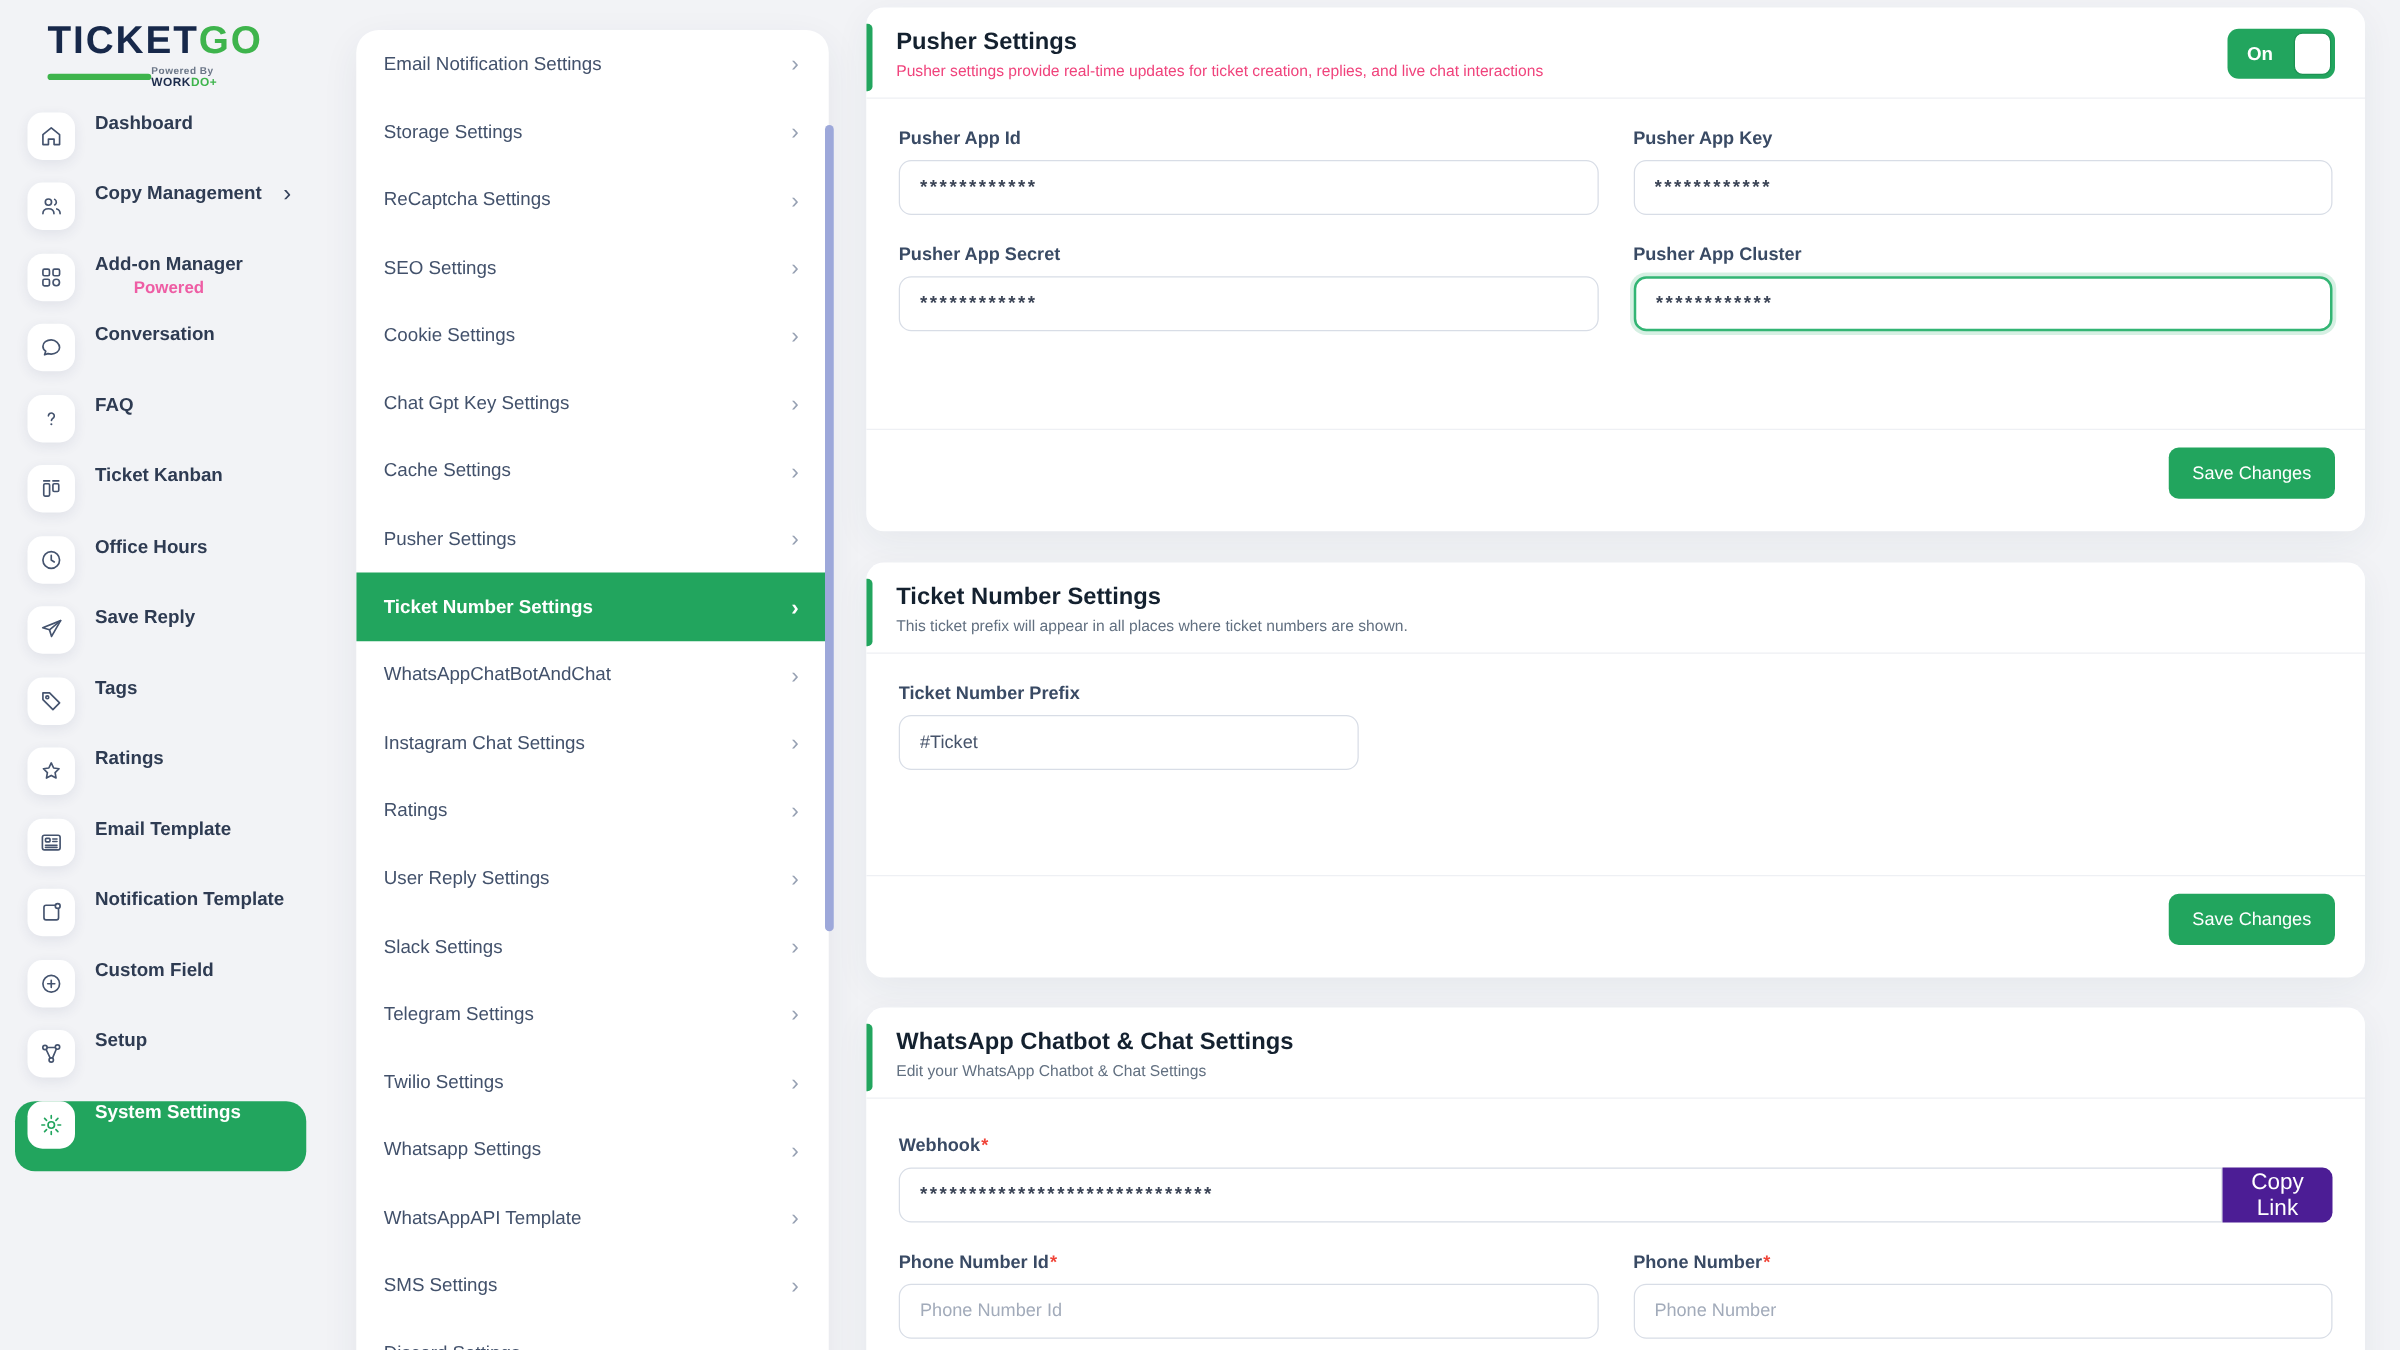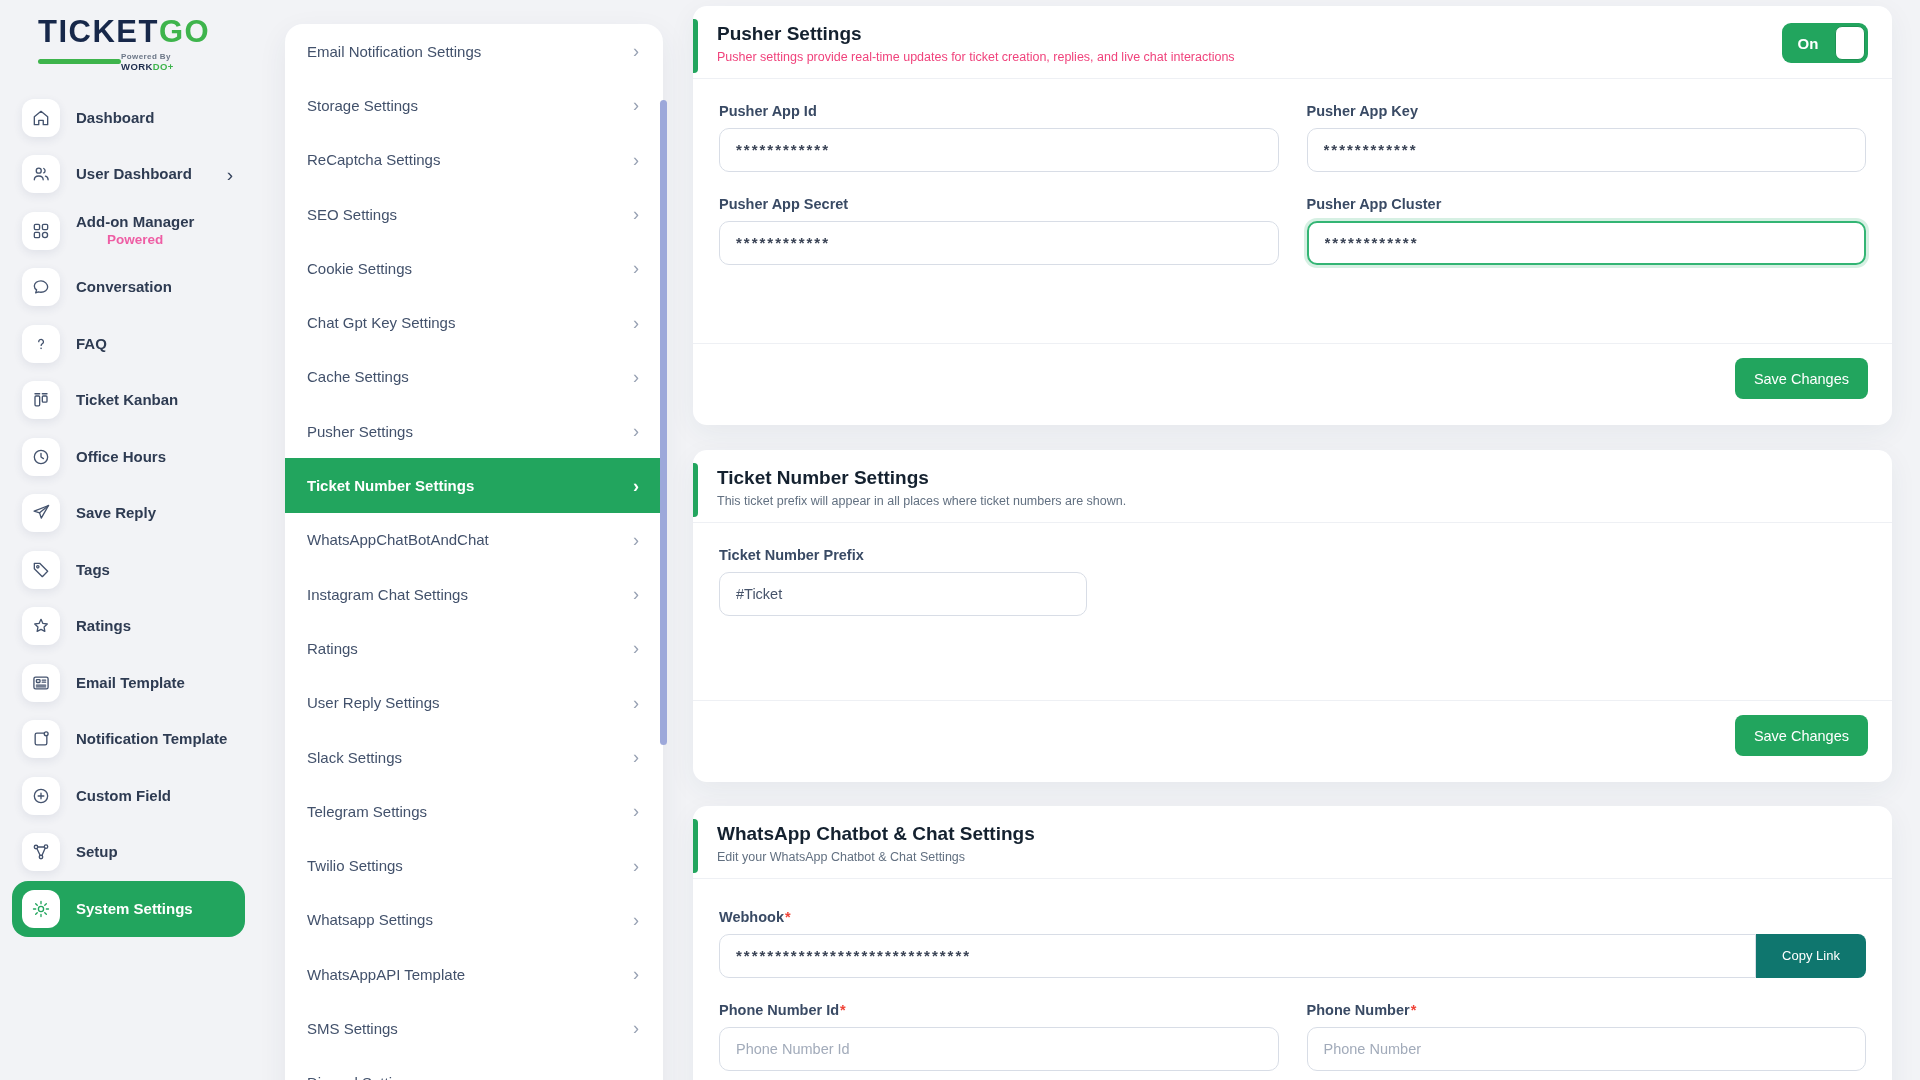--- a/index.html
+++ b/index.html
@@ -10,21 +10,21 @@
   .sidebar{position:absolute;left:0;top:4px;width:285px;height:1080px;background:#f2f3f6;}
   .logo{padding:12px 0 0 38px;width:220px}
   .logo-line1{font-size:31px;font-weight:900;letter-spacing:1.5px;color:#17284a;line-height:1.05}
   .logo-line1 .g{color:#3eb44c}
   .logo-row2{display:flex;align-items:center;margin-top:3px;width:178px}
   .logo-bar{width:92px;height:5px;border-radius:3px;background:#3eb44c}
   .logo-tag{margin-left:auto;font-size:8px;color:#6b7687;font-weight:700;letter-spacing:.4px}
   .logo-tag b{color:#1d2c4c;font-size:9.5px}
   .logo-tag .g{color:#3eb44c;font-size:9.5px}
   .side-nav{margin-top:18px}
-  .side-item{height:56.5px;display:flex;align-items:center;margin:0 40px 0 12px;
+  .side-item{height:56.5px;display:flex;align-items:flex-start;margin:0 40px 0 12px;
     padding:0 12px 0 10px;border-radius:16px;cursor:pointer;color:#2e3b52}
   .icon-box{flex:none;width:38px;height:38px;background:#fff;border-radius:12px;
     display:flex;align-items:center;justify-content:center;color:#44536e;
     box-shadow:0 3px 10px rgba(40,60,95,.09)}
   .icon-box svg{width:20px;height:20px;display:block}
   .side-label-wrap{display:flex;flex-direction:column;align-items:center;margin-left:16px;line-height:1.2}
   .side-label{font-size:15px;font-weight:600;white-space:nowrap}
   .side-sub{font-size:13.5px;font-weight:600;color:#ee5da4;margin-top:1px}
   .side-chev{margin-left:auto;color:#35425c;font-size:19px;line-height:1;font-weight:400}
   .side-item.active{background:#22a55e;color:#fff}
@@ -74,22 +74,22 @@
   
   .toggle{position:absolute;top:17px;right:24px;width:86px;height:40px;background:#22a55e;
     border-radius:9px;cursor:pointer}
   .toggle-label{position:absolute;left:0;right:34px;top:0;bottom:0;display:flex;
     align-items:center;justify-content:center;color:#fff;font-size:15px;font-weight:600}
   .toggle-knob{position:absolute;top:3px;right:3px;width:30px;height:34px;background:#fff;
     border:1px solid #1d9253;border-radius:7px}
   
   .hook-row{display:flex;align-items:stretch}
   .hook-row .inp{flex:1;border-radius:10px 0 0 10px}
-  .btn-copy{background:#0f766e;color:#fff;border:none;border-radius:0 8px 8px 0;width:110px;
-    font-size:13px;font-weight:500;cursor:pointer;
+  .btn-copy{background:#4c1d95;color:#fff;border:none;border-radius:0 8px 8px 0;width:88px;
+    font-size:18px;font-weight:500;cursor:pointer;
     font-family:"Liberation Sans","DejaVu Sans",sans-serif}
   .phone-grid{display:grid;grid-template-columns:1fr 1fr;column-gap:28px;margin-top:24px}
 </style>
 </head>
 <body>
 
 <div class="sidebar">
   <div class="logo">
     <div class="logo-line1"><span>TICKET</span><span class="g">GO</span></div>
     <div class="logo-row2">
@@ -111,21 +111,21 @@
       <div class="side-item">
         <span class="icon-box">
           <svg viewBox="0 0 24 24" fill="none" stroke="currentColor" stroke-width="1.6" stroke-linecap="round" stroke-linejoin="round">
             <circle cx="9.3" cy="8" r="3"></circle>
             <path d="M4 19c0-3 2.4-4.6 5.3-4.6S14.6 16 14.6 19"></path>
             <path d="M15.3 5.4a3 3 0 010 5.3"></path>
             <path d="M17.3 14.6c2 .6 3.2 2 3.2 4.4"></path>
           </svg>
         </span>
         <span class="side-label-wrap">
-          <span class="side-label">User Dashboard</span>
+          <span class="side-label">Copy Management</span>
         </span>
         <span class="side-chev">›</span>
       </div>
       <div class="side-item">
         <span class="icon-box">
           <svg viewBox="0 0 24 24" fill="none" stroke="currentColor" stroke-width="1.6" stroke-linecap="round" stroke-linejoin="round">
             <rect x="4" y="4" width="6.3" height="6.3" rx="1.5"></rect>
             <rect x="13.7" y="4" width="6.3" height="6.3" rx="1.5"></rect>
             <rect x="4" y="13.7" width="6.3" height="6.3" rx="1.5"></rect>
             <circle cx="16.8" cy="16.8" r="3.1"></circle>

